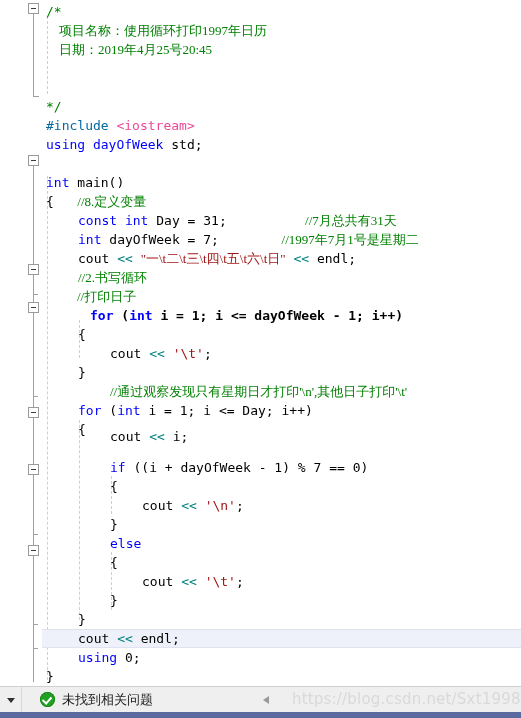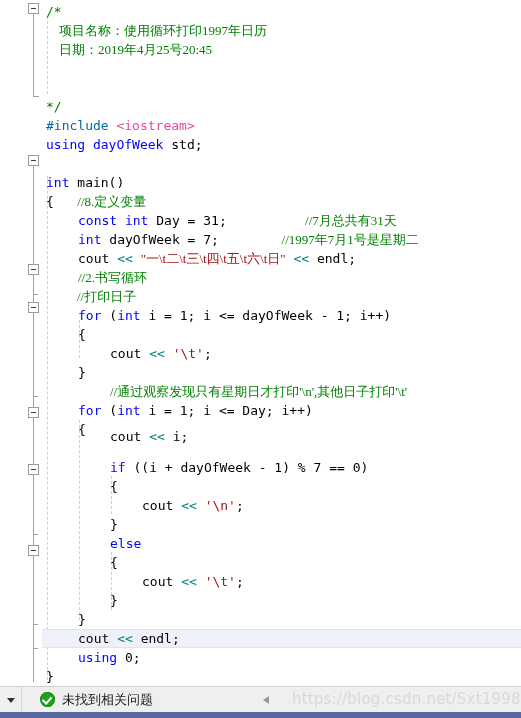--- a/index.html
+++ b/index.html
@@ -250,21 +250,21 @@
         <div class="code-line" style="top: 116px; left: 46px;"><span class="tok t-pp">#include </span><span class="tok t-inc">&lt;iostream&gt;</span></div>
         <div class="code-line" style="top: 135px; left: 46px;"><span class="tok t-kw">using dayOfWeek </span><span class="tok t-txt">std;</span></div>
         <div class="code-line" style="top: 154px; left: 46px;"></div>
         <div class="code-line" style="top: 173px; left: 46px;"><span class="tok t-kw">int </span><span class="tok t-txt">main()</span></div>
         <div class="code-line" style="top: 192px; left: 46px;"><span class="tok t-txt">{   </span><span class="tok t-cmt cjk">//8.定义变量</span></div>
         <div class="code-line" style="top: 211px; left: 78px;"><span class="tok t-kw">const int </span><span class="tok t-txt">Day = 31;</span><span class="tok t-txt">          </span><span class="tok t-cmt cjk">//7月总共有31天</span></div>
         <div class="code-line" style="top: 230px; left: 78px;"><span class="tok t-kw">int </span><span class="tok t-txt">dayOfWeek = 7;</span><span class="tok t-txt">        </span><span class="tok t-cmt cjk">//1997年7月1号是星期二</span></div>
         <div class="code-line" style="top: 249px; left: 78px;"><span class="tok t-txt">cout </span><span class="tok t-op">&lt;&lt; </span><span class="tok t-str cjk">"一\t二\t三\t四\t五\t六\t日"</span><span class="tok t-txt"> </span><span class="tok t-op">&lt;&lt; </span><span class="tok t-txt">endl;</span></div>
         <div class="code-line" style="top: 268px; left: 78px;"><span class="tok t-cmt cjk">//2.书写循环</span></div>
         <div class="code-line" style="top: 287px; left: 46px; margin-left: 31px;"><span class="tok t-cmt cjk">//打印日子</span></div>
-        <div class="code-line" style="top: 306px; left: 78px;"><span class="tok t-kw">for </span><span class="tok t-txt">(</span><span class="tok t-kw">int </span><span class="tok t-txt">i = 1; i &lt;= dayOfWeek - 1; i++)</span></div>
+        <div class="code-line" style="top: 306px; left: 90px; font-weight: bold;"><span class="tok t-kw">for </span><span class="tok t-txt">(</span><span class="tok t-kw">int </span><span class="tok t-txt">i = 1; i &lt;= dayOfWeek - 1; i++)</span></div>
         <div class="code-line" style="top: 325px; left: 78px;"><span class="tok t-txt">{</span></div>
         <div class="code-line" style="top: 344px; left: 110px;"><span class="tok t-txt">cout </span><span class="tok t-op">&lt;&lt; </span><span class="tok t-str">'\t'</span><span class="tok t-txt">;</span></div>
         <div class="code-line" style="top: 363px; left: 78px;"><span class="tok t-txt">}</span></div>
         <div class="code-line" style="top: 382px; left: 78px; margin-left: 32px;"><span class="tok t-cmt cjk">//通过观察发现只有星期日才打印'\n',其他日子打印'\t'</span></div>
         <div class="code-line" style="top: 401px; left: 78px;"><span class="tok t-kw">for </span><span class="tok t-txt">(</span><span class="tok t-kw">int </span><span class="tok t-txt">i = 1; i &lt;= Day; i++)</span></div>
         <div class="code-line" style="top: 420px; left: 78px;"><span class="tok t-txt">{</span></div>
         <div class="code-line" style="top: 427px; left: 110px;"><span class="tok t-txt">cout </span><span class="tok t-op">&lt;&lt; </span><span class="tok t-txt">i;</span></div>
         <div class="code-line" style="top: 458px; left: 110px;"><span class="tok t-kw">if </span><span class="tok t-txt">((i + dayOfWeek - 1) % 7 == 0)</span></div>
         <div class="code-line" style="top: 477px; left: 110px;"><span class="tok t-txt">{</span></div>
         <div class="code-line" style="top: 496px; left: 142px;"><span class="tok t-txt">cout </span><span class="tok t-op">&lt;&lt; </span><span class="tok t-str">'\n'</span><span class="tok t-txt">;</span></div>

